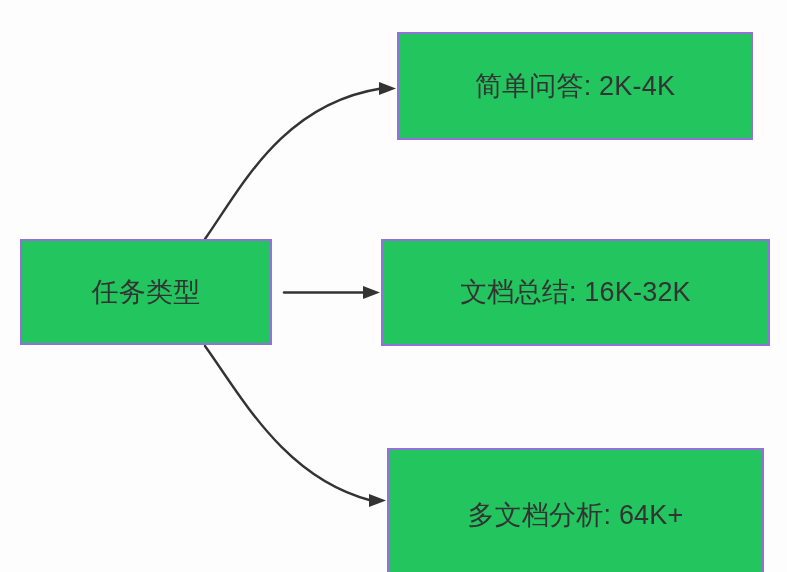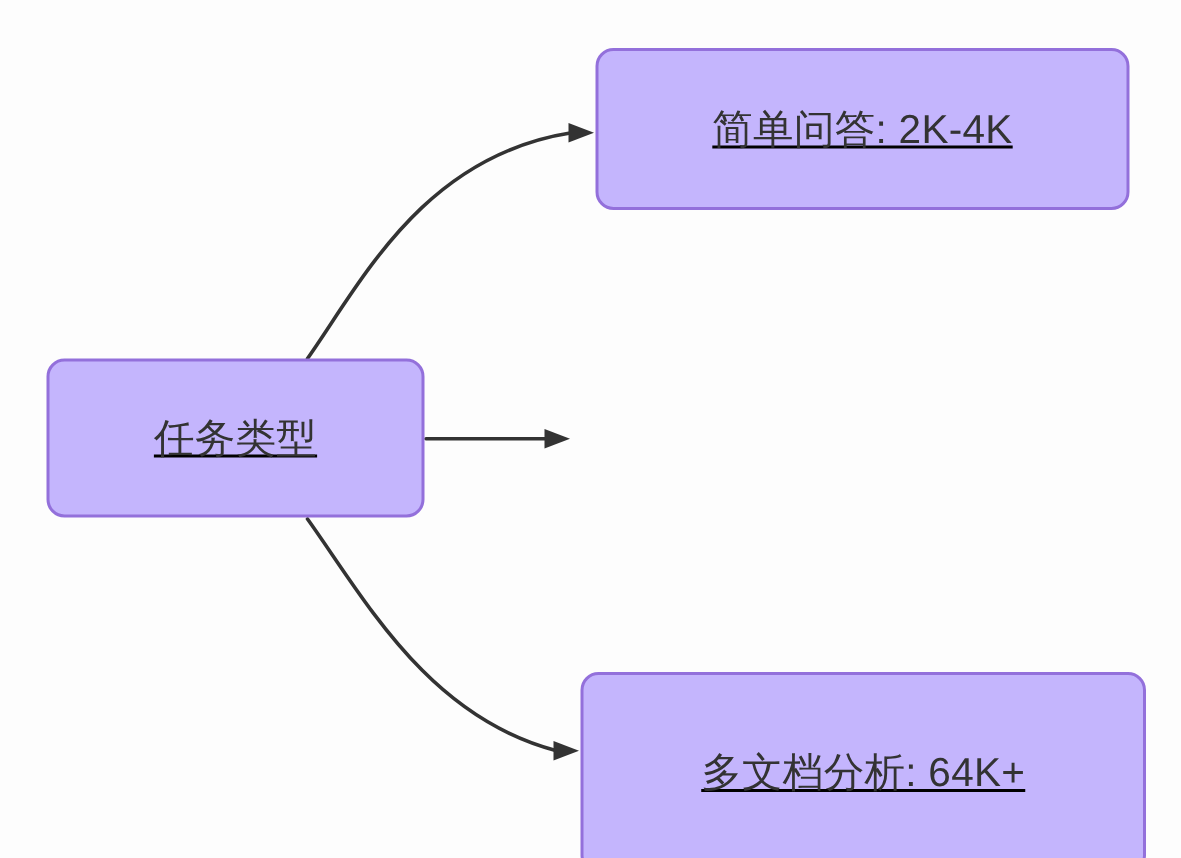--- a/index.html
+++ b/index.html
@@ -27,36 +27,35 @@
     width: 787px;
     height: 572px;
     pointer-events: none;
   }
   .node {
     position: absolute;
     box-sizing: border-box;
     display: flex;
     align-items: center;
     justify-content: center;
-    background: #c4b5fd;
+    background: #22c55e;
     border: 2px solid #9370db;
-    border-radius: 12px;
-    text-decoration: underline;
+    border-radius: 0;
   }
   .node-label {
     color: #333333;
     font-size: 27px;
     font-weight: 400;
     line-height: 1.2;
     letter-spacing: 0.2px;
     white-space: nowrap;
     text-align: center;
   }
   #node-source {
-    left: 31px;
+    left: 20px;
     top: 239px;
     width: 252px;
     height: 106px;
   }
   #node-simple-qa {
     left: 397px;
     top: 32px;
     width: 356px;
     height: 108px;
   }
@@ -107,18 +106,21 @@
   </svg>
 
   <div class="node" id="node-source">
     <span class="node-label">任务类型</span>
   </div>
 
   <div class="node" id="node-simple-qa">
     <span class="node-label">简单问答: 2K-4K</span>
   </div>
 
+  <div class="node" id="node-doc-summary">
+    <span class="node-label">文档总结: 16K-32K</span>
+  </div>
 
   <div class="node" id="node-multi-doc">
     <span class="node-label">多文档分析: 64K+</span>
   </div>
 
 </div>
 
 </body></html>

